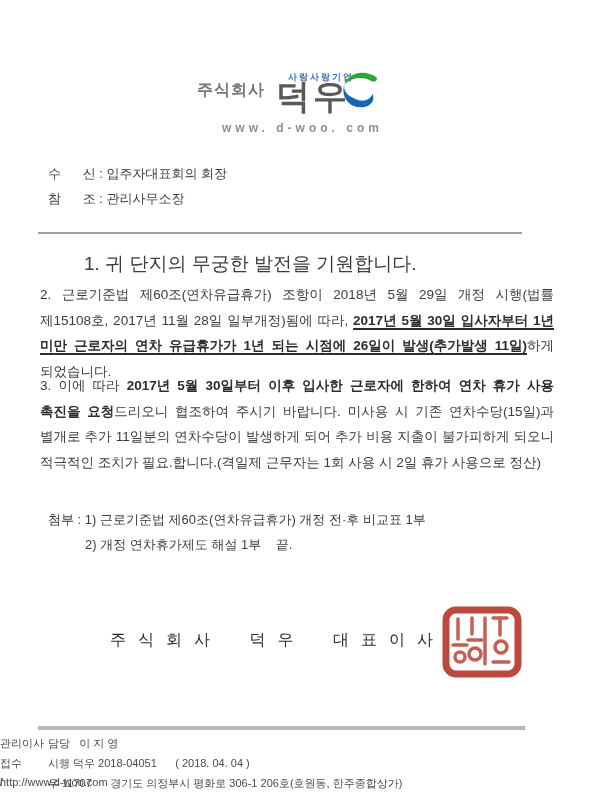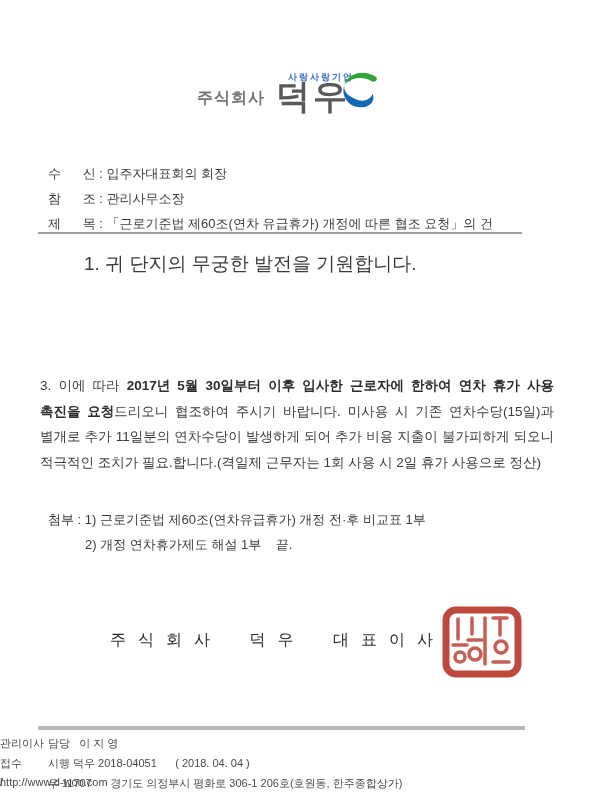--- a/index.html
+++ b/index.html
@@ -9,21 +9,21 @@
     background:#ffffff;
     font-family:"Liberation Sans", sans-serif;
     color:#3c3c3c;
     overflow:hidden;
     margin-top:24px;
   }
   .abs{position:absolute;}
 
   
   .tagline{left:288px;top:47px;font-size:9px;font-weight:bold;letter-spacing:2px;color:#3a6bc4;}
-  .company-prefix{left:197px;top:64px;font-size:16px;font-weight:bold;color:#757575;letter-spacing:1px;}
+  .company-prefix{left:197px;top:56px;font-size:16px;font-weight:bold;color:#757575;letter-spacing:1px;}
   .company-name{left:276px;top:50px;font-size:34px;font-weight:800;color:#595959;letter-spacing:3px;}
   .swoosh{left:342px;top:44px;}
   .website{left:222px;top:97px;font-size:12px;font-weight:bold;letter-spacing:4px;color:#8f8f8f;}
 
   
   .recip{left:48px;font-size:13px;white-space:pre;color:#3c3c3c;}
   .recip.to{top:141px;}
   .recip.att{top:166px;}
   .recip.sub{top:191px;}
   .rule-thin{left:38px;top:208px;width:484px;height:2px;background:#9e9e9e;}
@@ -55,28 +55,29 @@
 
   <div class="abs tagline">사랑사랑기업</div>
   <div class="abs company-prefix">주식회사</div>
   <div class="abs company-name">덕우</div>
   <div class="abs swoosh">
     <svg width="36" height="44" viewBox="0 0 48 52" aria-hidden="true">
       <path d="M46 9 C32 -1 9 1 3 19 C11 9 29 7 39 14 C44 17 48 12 46 9 Z" fill="#2fa63a"></path>
       <path d="M3 19 C-2 35 9 50 27 49 C39 48 44 40 41 31 C38 39 28 43 18 38 C7 33 2 28 3 19 Z" fill="#1268b3"></path>
     </svg>
   </div>
+  <div class="abs website">www. d-woo. com</div>
 
   <div class="abs recip att">참      조 : 관리사무소장</div>
   <div class="abs recip to">수      신 : 입주자대표회의 회장</div>
-  <div class="abs recip sub">제      목 : 「근로기준법 제60조(연차 유급휴가) 개정에 따른 협조 요청」의 건</div>
   <div class="abs rule-thin"></div>
 
   <div class="abs para1">1. 귀 단지의 무궁한 발전을 기원합니다.</div>
 
+  <div class="abs para para2"><span>2. 근로기준법 제60조(연차유급휴가) 조항이 2018년 5월 29일 개정 시행(법률 제15108호, 2017년 11월 28일 일부개정)됨에 따라, </span><b class="ul">2017년 5월 30일 입사자부터 1년 미만 근로자의 연차 유급휴가가 1년 되는 시점에 26일이 발생(추가발생 11일)</b><span>하게 되었습니다.</span></div>
 
   <div class="abs para para3"><span>3. 이에 따라 </span><b>2017년 5월 30일부터 이후 입사한 근로자에 한하여 연차 휴가 사용 촉진을 요청</b><span>드리오니 협조하여 주시기 바랍니다. 미사용 시 기존 연차수당(15일)과 별개로 추가 11일분의 연차수당이 발생하게 되어 추가 비용 지출이 불가피하게 되오니 적극적인 조치가 필요.합니다.(격일제 근무자는 1회 사용 시 2일 휴가 사용으로 정산)</span></div>
 
   <div class="abs attach1">첨부 : 1) 근로기준법 제60조(연차유급휴가) 개정 전·후 비교표 1부</div>
   <div class="abs attach2">2) 개정 연차휴가제도 해설 1부    끝.</div>
 
   <div class="abs signature">주식회사 덕우 대표이사</div>
   <div class="abs seal">
     <svg width="82" height="74" viewBox="0 0 82 74" aria-hidden="true">
       <rect x="5" y="5" width="72" height="64" rx="10" fill="none" stroke-width="7" stroke="#b8392e"></rect>

